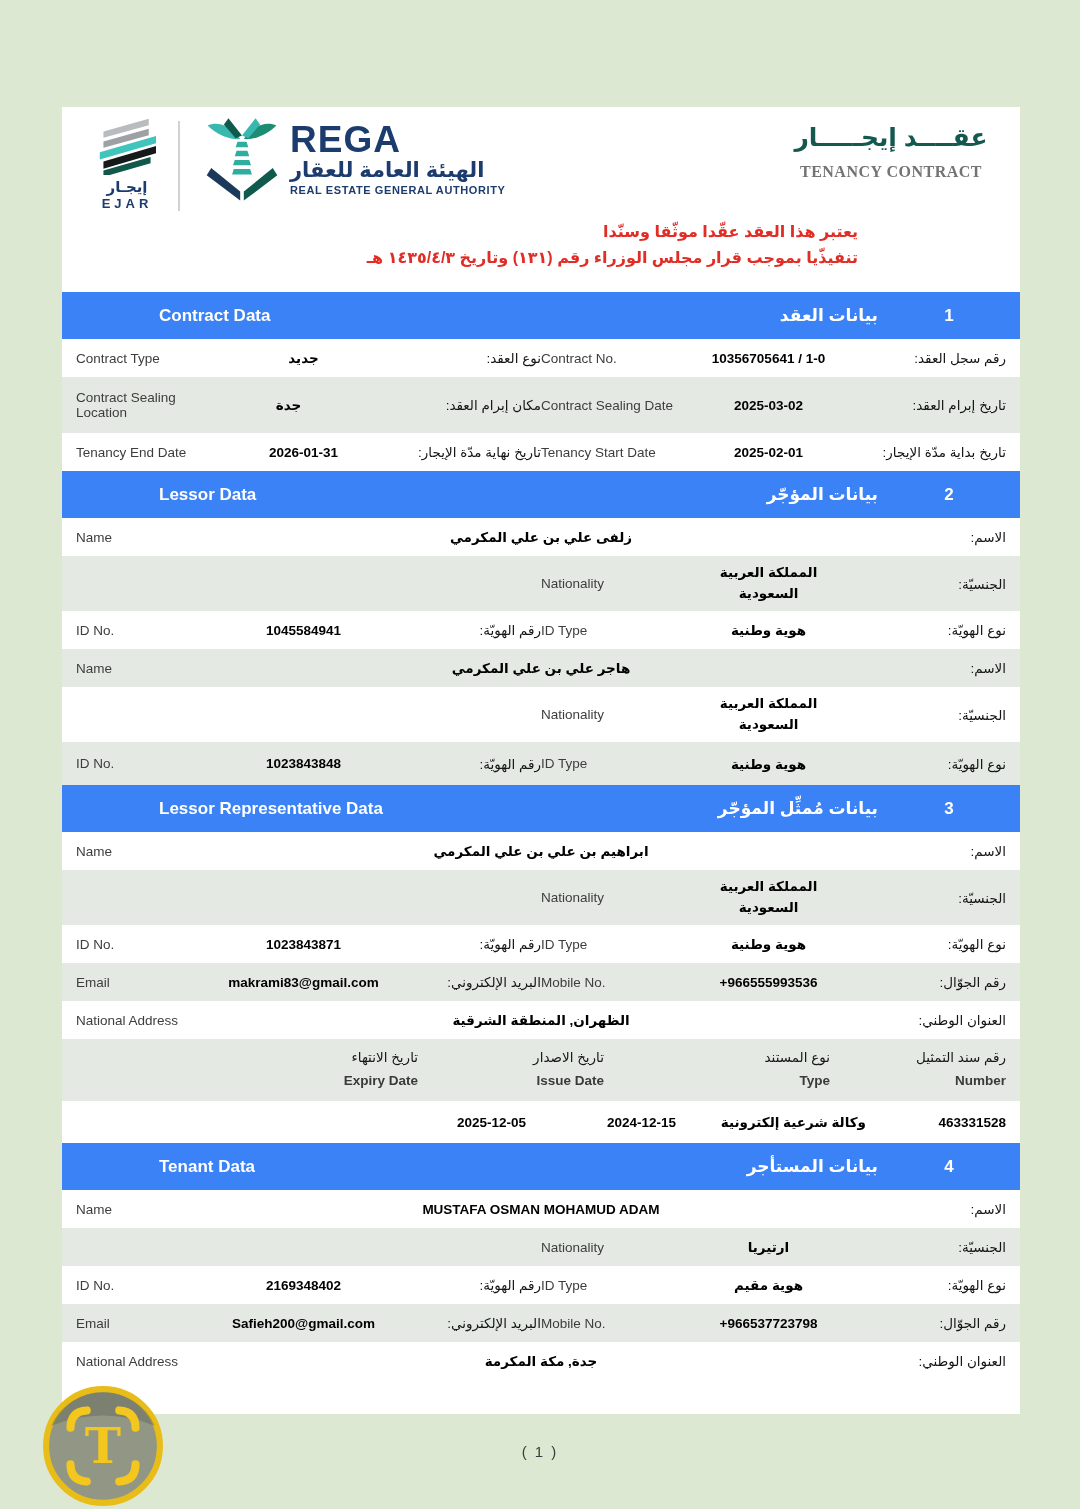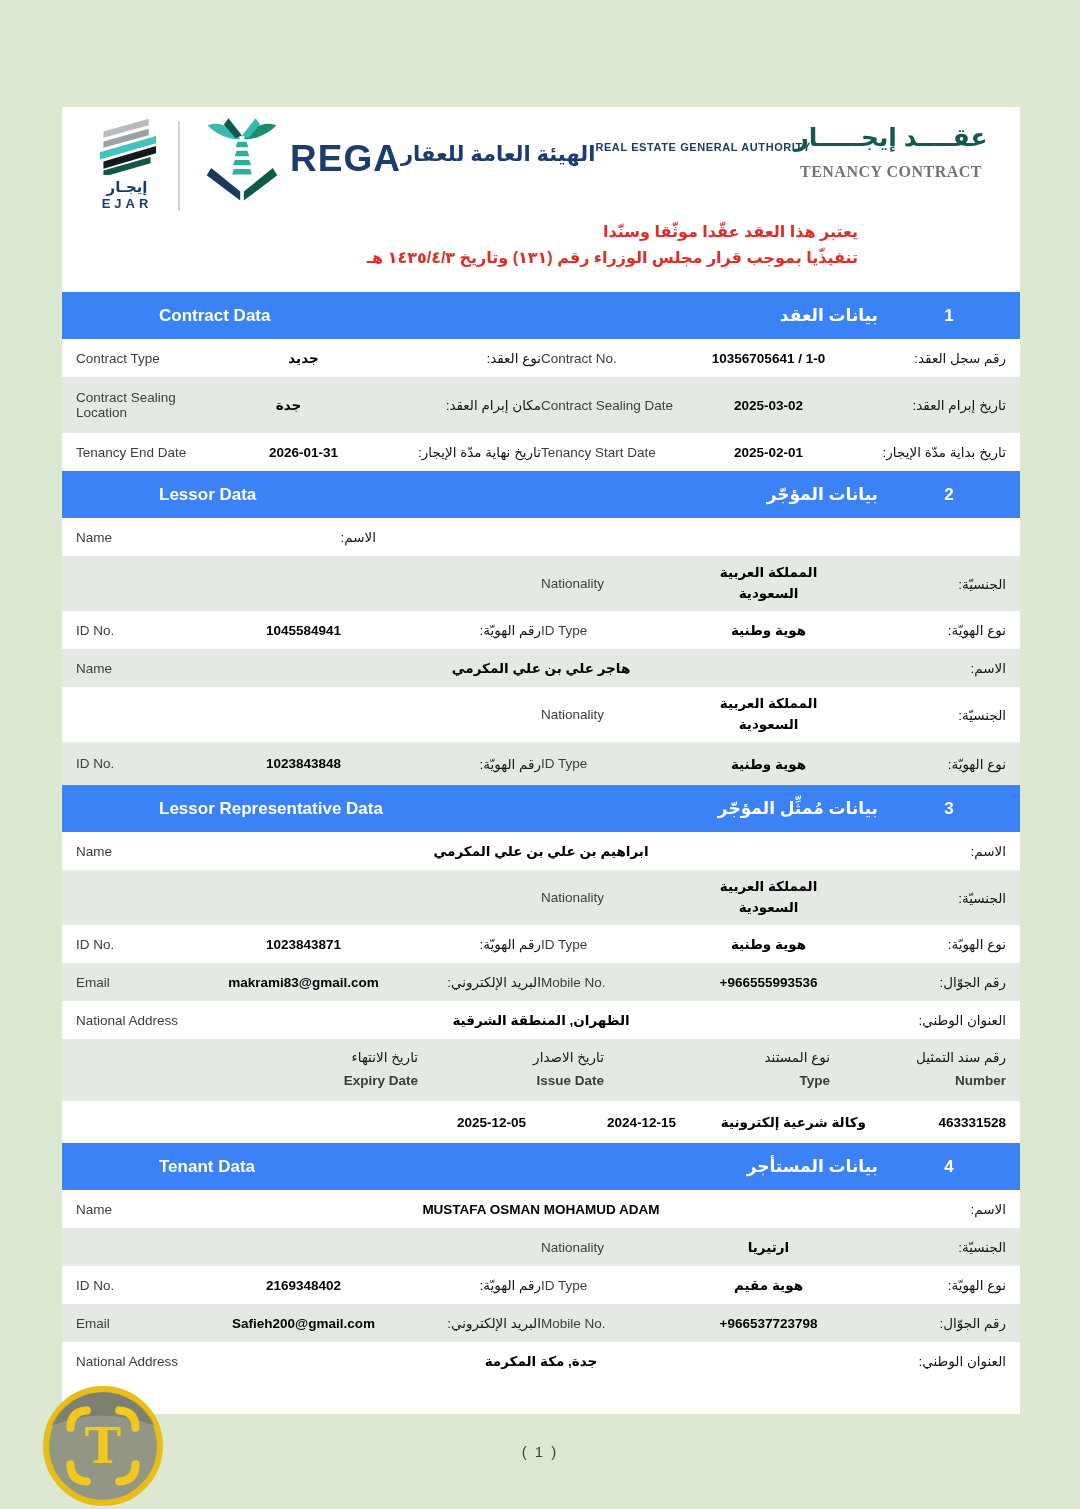--- a/index.html
+++ b/index.html
@@ -7,21 +7,21 @@
   .canvas{position:relative;width:1080px;height:1509px;background:#dde8d2;}
   .page{position:absolute;left:62px;top:107px;width:958px;height:1307px;background:#ffffff;}
 
   
   .hdr{position:relative;height:102px;}
   .ejar{position:absolute;left:22px;top:10px;width:86px;text-align:center;}
   .ejar-ar{font-size:15px;font-weight:bold;color:#1d3c6e;line-height:1.1;}
   .ejar-en{font-size:13px;font-weight:bold;color:#1d3c6e;letter-spacing:4px;line-height:1.2;}
   .logo-divider{position:absolute;left:116px;top:14px;width:2px;height:90px;background:#cfd3d5;}
   .rega{position:absolute;left:142px;top:8px;display:flex;align-items:center;gap:10px;}
-  .rega-text{display:flex;flex-direction:row;}
+  .rega-text{display:flex;flex-direction:column;}
   .rega-name{font-size:37px;font-weight:bold;color:#1d3c6e;line-height:.95;letter-spacing:1px;}
   .rega-ar{font-size:21px;font-weight:bold;color:#1d3c6e;line-height:1.25;}
   .rega-en{font-size:11px;font-weight:bold;color:#1d3c6e;letter-spacing:.6px;}
   .title-blk{position:absolute;right:14px;top:16px;width:230px;text-align:center;}
   .t-ar{font-size:25px;font-weight:bold;color:#14594f;}
   .t-en{font-size:16px;font-weight:bold;color:#737373;font-family:"Liberation Serif","DejaVu Serif",serif;letter-spacing:.5px;margin-top:11px;}
   .disc{padding:10px 162px 0 0;text-align:right;color:#e22d26;font-weight:bold;font-size:16px;line-height:1.6;}
   .sections{margin-top:22px;}
 
   
@@ -157,20 +157,21 @@
 
       <div class="sec-bar">
         <span class="sb-en">Lessor Data</span>
         <span class="sb-sp"></span>
         <span class="sb-ar" dir="rtl">بيانات المؤجّر</span>
         <span class="sb-num">2</span>
       </div>
 
       <div class="row full h38">
         <span class="en">Name</span>
+        <span class="val" dir="rtl">زلفى علي بن علي المكرمي</span>
         <span class="ar" dir="rtl">الاسم:</span>
       </div>
 
       <div class="row h55 lt">
         <div class="half"></div>
         <div class="half">
           <span class="en">Nationality</span>
           <span class="val" dir="rtl"><span class="wrap2">المملكة العربية السعودية</span></span>
           <span class="ar" dir="rtl">الجنسيّة:</span>
         </div>

